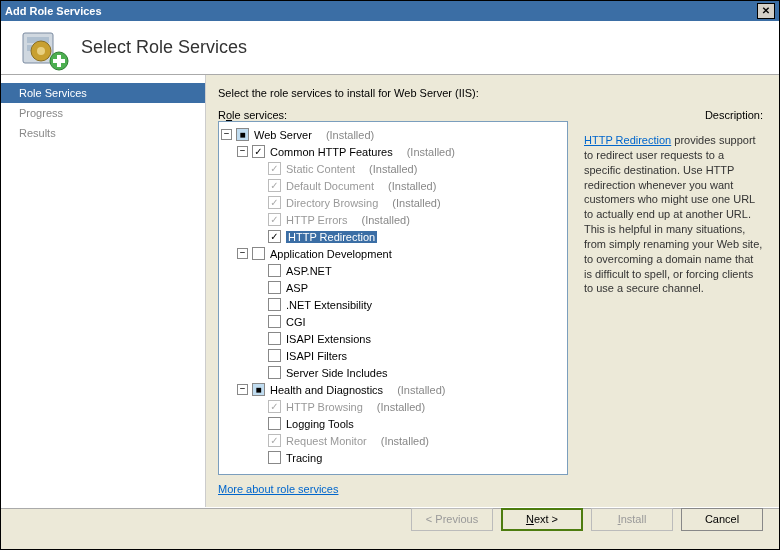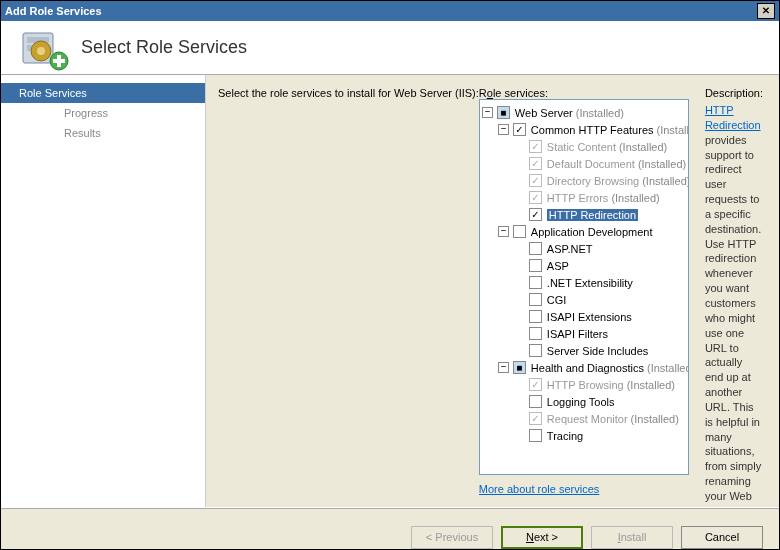--- a/index.html
+++ b/index.html
@@ -8,52 +8,52 @@
   .titlebar { height: 20px; background: linear-gradient(#3b6ea5, #3b6ea5); color: #fff; display: flex; align-items: center; padding: 0 4px; font-weight: bold; }
   .titlebar .title { flex: 1; }
   .titlebar .close { width: 18px; height: 16px; background: #d4d0c8; border: 1px solid #000; text-align: center; line-height: 13px; color: #000; font-weight: bold; font-size: 10px; cursor: pointer; }
   .header-band { height: 53px; background: #fff; display: flex; align-items: center; padding: 0 0 0 18px; }
   .header-icon { width: 50px; height: 50px; margin-right: 12px; position: relative; flex-shrink: 0; }
   .header-title { font-size: 18px; color: #333; }
   .divider { height: 1px; background: #aaa; }
   .body { flex: 1; display: flex; overflow: hidden; }
   .sidebar { width: 205px; background: #fff; border-right: 1px solid #ccc; padding-top: 8px; display: flex; flex-direction: column; }
   .side-item { padding: 4px 0 4px 18px; color: #3b6ea5; cursor: pointer; }
-  .side-item.grey { color: #888; margin-left: 45px; }
+  .side-item.grey { color: #888; }
   .side-item.active { background: #3b6ea5; color: #fff; }
-  .main { flex: 1; padding: 12px 16px 0 12px; display: flex; flex-direction: row; overflow: hidden; }
+  .main { flex: 1; padding: 12px 16px 0 12px; display: flex; flex-direction: column; overflow: hidden; }
   .instruction { margin-bottom: 10px; color: #000; }
   .two-col { flex: 1; display: flex; gap: 16px; overflow: hidden; }
   .role-col { width: 350px; display: flex; flex-direction: column; }
   .role-label { }
   .role-label .u { text-decoration: underline; }
   .tree-wrap { flex: 1; border: 1px solid #7b9ebd; background: #fff; overflow: hidden; position: relative; }
   .tree-scroll { position: absolute; inset: 0; overflow-y: scroll; padding: 4px 2px; }
   .desc-col { flex: 1; }
-  .desc-title { margin-bottom: 4px; color: #000; }
+  .desc-title { margin-bottom: 12px; color: #000; text-align: right; }
   .desc-body { color: #333; line-height: 1.35; }
   .desc-body .link { color: #0066cc; text-decoration: underline; cursor: pointer; }
   .more-link { padding: 8px 0 12px 0; }
   .more-link a { color: #0066cc; text-decoration: underline; cursor: pointer; }
-  .footer { height: 42px; border-top: 1px solid #fff; box-shadow: inset 0 1px 0 #aaa; display: flex; justify-content: flex-end; align-items: flex-end; gap: 8px; padding: 0 16px; background: #ece9d8; }
+  .footer { height: 42px; border-top: 1px solid #fff; box-shadow: inset 0 1px 0 #aaa; display: flex; justify-content: flex-end; align-items: flex-start; gap: 8px; padding: 0 16px; background: #ece9d8; }
   .btn { width: 82px; height: 23px; border: 1px solid #888; background: #ece9d8; cursor: pointer; text-align: center; line-height: 21px; }
   .btn.disabled { color: #999; border-color: #bbb; cursor: default; }
   .btn.default { border: 2px solid #4d7c0f; line-height: 19px; }
   .btn .u { text-decoration: underline; }
 
   .tree-node { display: flex; align-items: center; height: 17px; white-space: nowrap; }
   .exp { width: 11px; height: 11px; border: 1px solid #888; margin-right: 4px; line-height: 7px; text-align: center; font-size: 9px; cursor: pointer; background: #fff; flex-shrink: 0; font-family: monospace; }
   .exp.blank { border: none; background: transparent; }
   .chk { width: 13px; height: 13px; border: 1px solid #888; margin-right: 5px; background: #fff; flex-shrink: 0; display: flex; align-items: center; justify-content: center; font-size: 10px; line-height: 10px; }
   .chk.partial { background: #c0dcf0; }
   .chk.disabled { border-color: #bbb; color: #aaa; }
   .node-label { }
   .node-label.sel { background: #3b6ea5; color: #fff; padding: 0 2px; }
   .node-label.greyed { color: #999; }
-  .installed { color: #888; margin-left: 3px; }
+  .installed { color: #888; margin-left: 14px; }
   .ind0 { padding-left: 0px; }
   .ind1 { padding-left: 16px; }
   .ind2 { padding-left: 32px; }
 
   .tree-scroll::-webkit-scrollbar { width: 16px; }
   .tree-scroll::-webkit-scrollbar-track { background: #f0f0f0; border-left: 1px solid #ddd; }
   .tree-scroll::-webkit-scrollbar-thumb { background: #c8c8c8; border: 1px solid #888; }
 </style>
 </head>
 <body>

